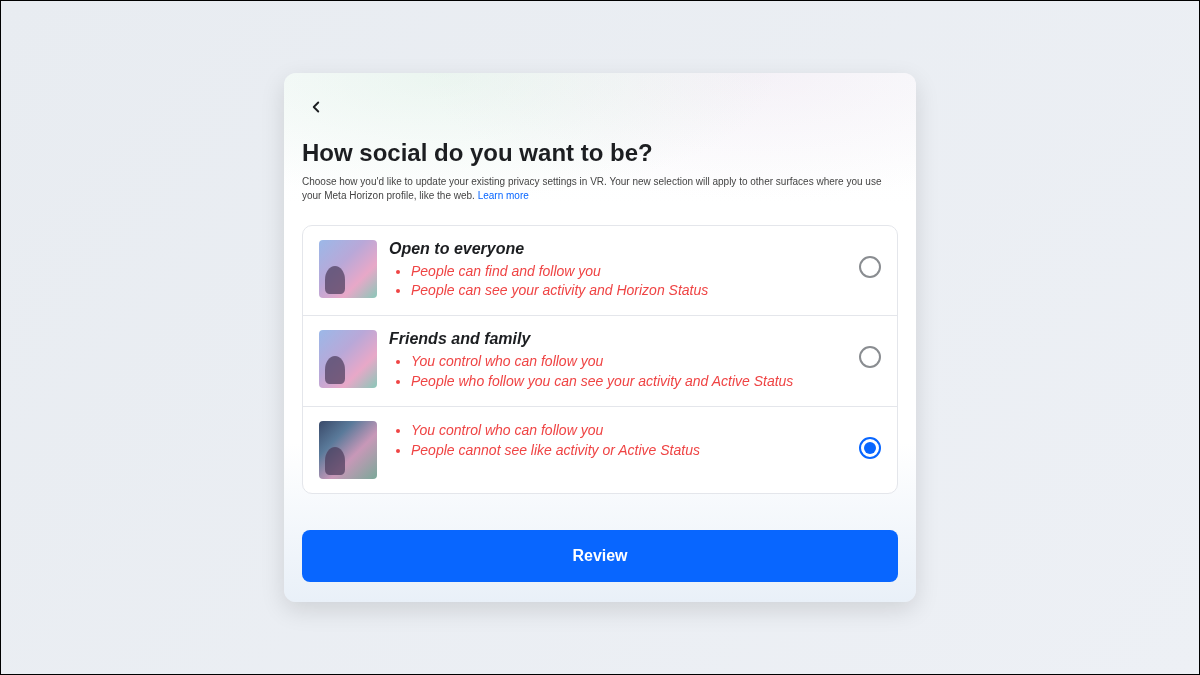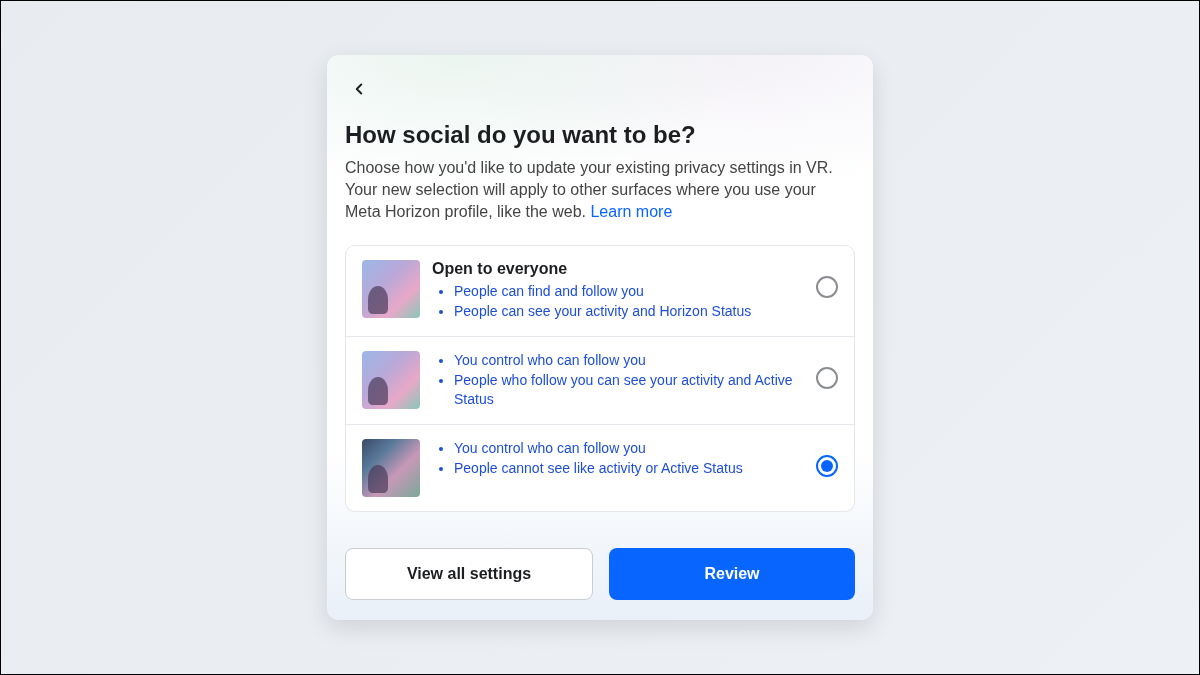--- a/index.html
+++ b/index.html
@@ -11,21 +11,21 @@
       width: 1200px;
       height: 675px;
       background: linear-gradient(135deg, #e8ecf1 0%, #edf0f5 100%);
       font-family: -apple-system, BlinkMacSystemFont, 'Segoe UI', Helvetica, Arial, sans-serif;
       display: flex;
       align-items: center;
       justify-content: center;
       border: 1px solid #000;
     }
     .card {
-      width: 546px;
+      width: 632px;
       background: linear-gradient(180deg, #fafcfd 0%, #ffffff 25%, #ffffff 70%, #e9f0f8 100%);
       border-radius: 12px;
       box-shadow: 0 8px 24px rgba(0,0,0,0.12);
       overflow: hidden;
       position: relative;
     }
     .card::before {
       content: '';
       position: absolute;
       top: 0;
@@ -53,21 +53,21 @@
       width: 18px;
       height: 18px;
     }
     .title {
       font-size: 24px;
       font-weight: 700;
       color: #1c1e21;
       margin-bottom: 8px;
     }
     .description {
-      font-size: 16px;
+      font-size: 10px;
       line-height: 1.38;
       color: #444;
       margin-bottom: 22px;
     }
     .learn-more {
       color: #0866ff;
       text-decoration: none;
       cursor: pointer;
     }
     .options {
@@ -76,20 +76,21 @@
       border-radius: 10px;
       overflow: hidden;
     }
     .option {
       display: flex;
       align-items: flex-start;
       padding: 14px 16px;
       border-bottom: 1px solid #e4e6eb;
       cursor: pointer;
       gap: 12px;
+      font-style: italic;
     }
     .option:last-child {
       border-bottom: none;
     }
     .thumb {
       width: 58px;
       height: 58px;
       border-radius: 4px;
       flex-shrink: 0;
       background: linear-gradient(135deg, #9bb8e8 0%, #b9a8d8 40%, #e8a8c8 70%, #88c8b8 100%);
@@ -118,21 +119,21 @@
       font-size: 16px;
       font-weight: 700;
       color: #1c1e21;
       margin-bottom: 4px;
     }
     .option-bullets {
       list-style: disc;
       padding-left: 22px;
       font-size: 14px;
       line-height: 1.35;
-      color: #1d4ed8;
+      color: #ef4444;
     }
     .option-bullets li {
       margin-bottom: 1px;
     }
     .radio {
       width: 22px;
       height: 22px;
       border: 2px solid #8a8d91;
       border-radius: 50%;
       flex-shrink: 0;
@@ -205,20 +206,21 @@
             <li>People can find and follow you</li>
             <li>People can see your activity and Horizon Status</li>
           </ul>
         </div>
         <div class="radio"></div>
       </div>
 
       <div class="option">
         <div class="thumb"></div>
         <div class="option-body">
+          <div class="option-title">Friends and family</div>
           <ul class="option-bullets">
             <li>You control who can follow you</li>
             <li>People who follow you can see your activity and Active Status</li>
           </ul>
         </div>
         <div class="radio"></div>
       </div>
 
       <div class="option">
         <div class="thumb thumb-solo"></div>
@@ -227,17 +229,16 @@
             <li>You control who can follow you</li>
             <li>People cannot see like activity or Active Status</li>
           </ul>
         </div>
         <div class="radio selected"></div>
       </div>
 
     </div>
 
     <div class="footer">
-      <button class="btn btn-secondary">View all settings</button>
       <button class="btn btn-primary">Review</button>
     </div>
   </div>
 </div>
 
 </body></html>

